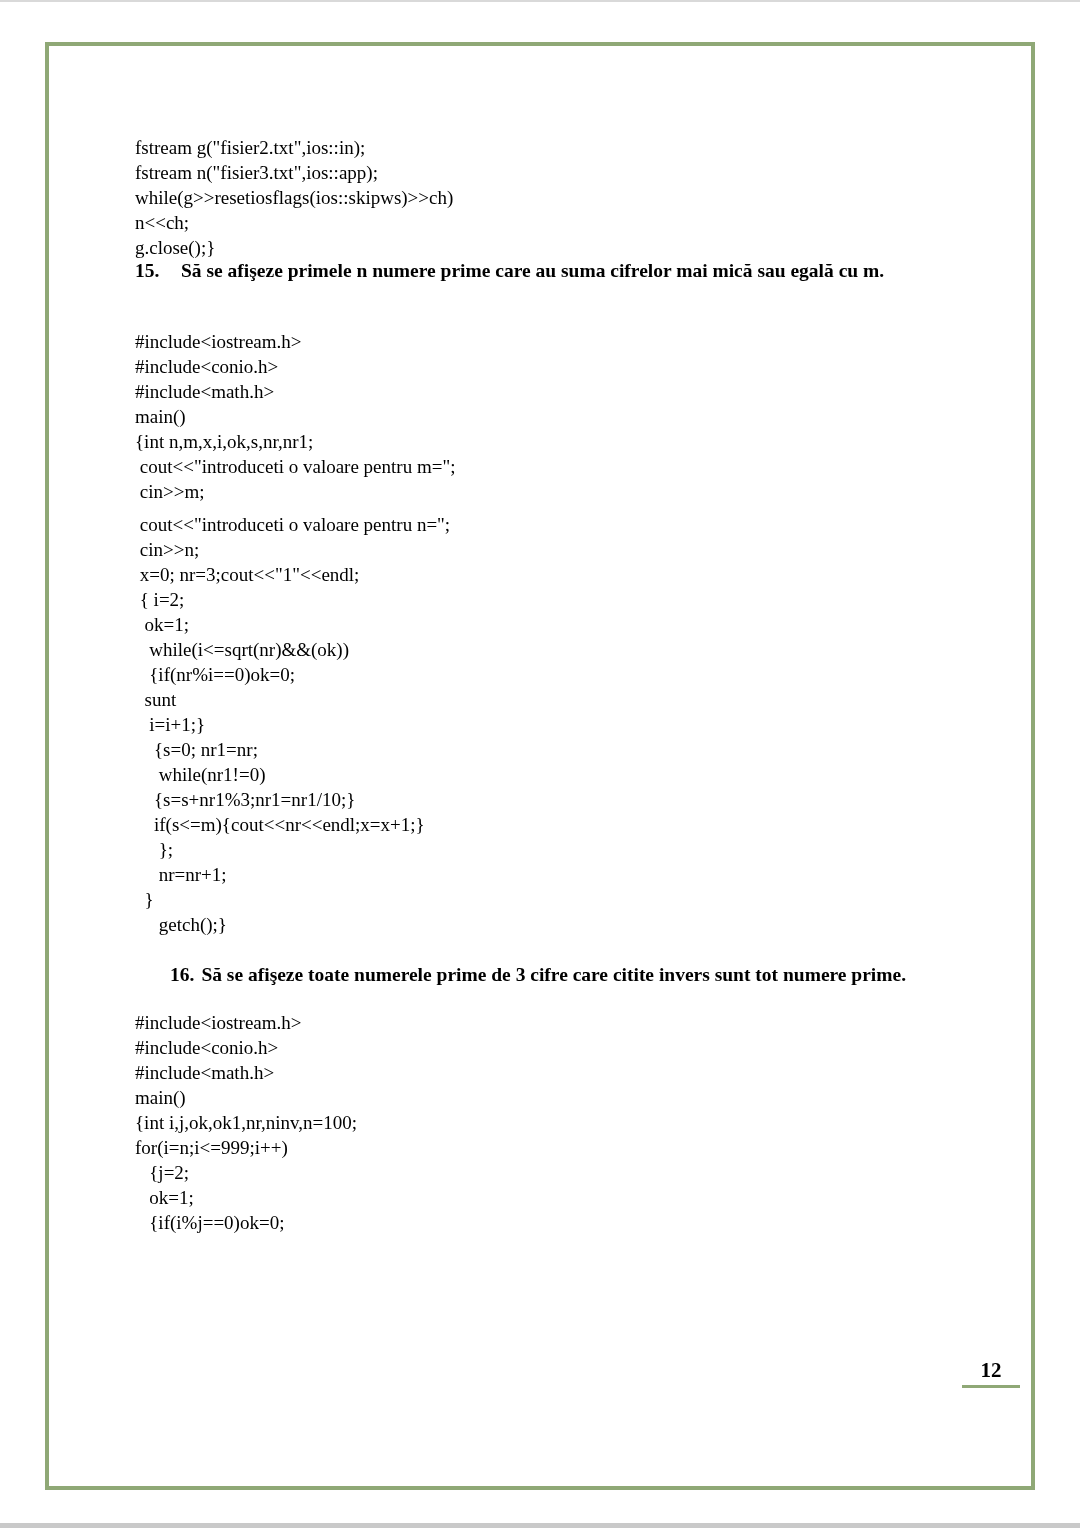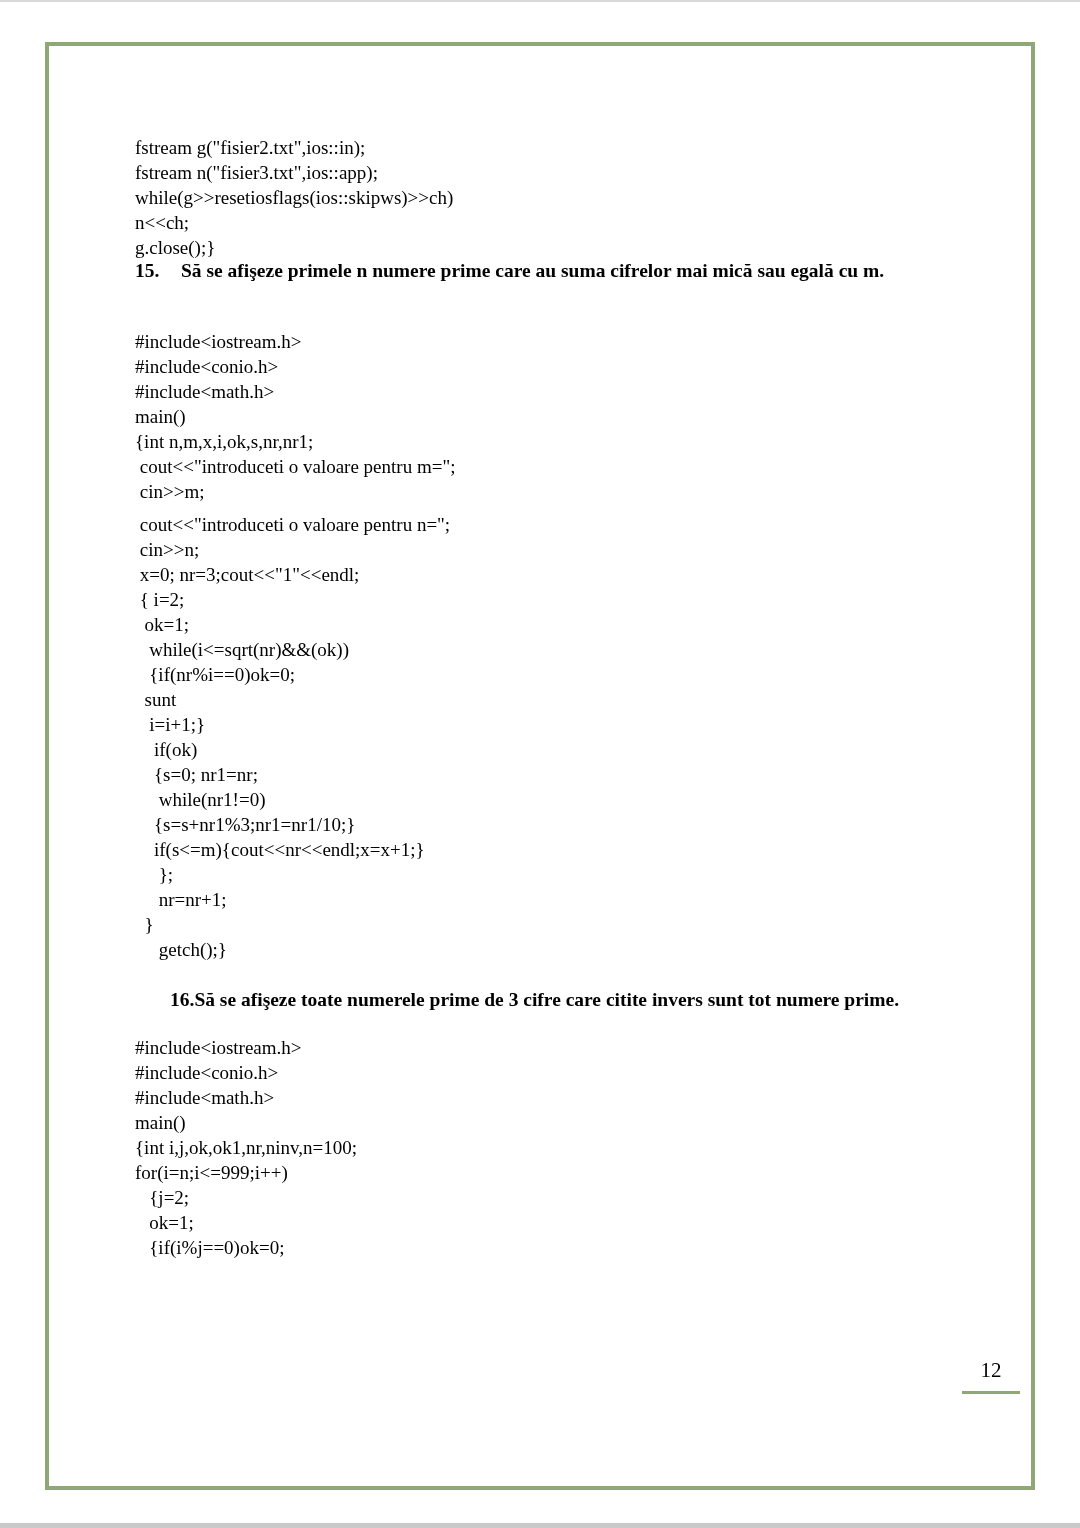--- a/index.html
+++ b/index.html
@@ -25,29 +25,29 @@
     width: 890px;
   }
   .code-block { font-size: 19px; line-height: 25px; }
   .code-line { white-space: pre; }
   .code-line:empty { height: 8px; }
   .heading { font-weight: bold; font-size: 19.5px; white-space: nowrap; }
   .h15 { }
   .h-num { display: inline-block; width: 46px; }
   .cb15 { margin-top: 47px; }
   .h16 { margin-top: 27px; margin-left: 35px; }
-  .h-num16 { }
+  .h-num16 { margin-right: 7px; }
   .cb16 { margin-top: 24px; }
   .footer {
     position: absolute;
     right: 60px; top: 1356px;
     width: 58px;
     text-align: center;
   }
-  .page-number { font-size: 21px; padding-bottom: 8px; }
+  .page-number { font-size: 21px; padding-bottom: 2px; font-weight: bold; }
   .page-number-rule { height: 3px; background: #8fa876; width: 58px; }
 </style>
 </head>
 <body>
 
 <div class="page-frame"></div>
 
 <div class="content">
 
   <div class="code-block">
@@ -73,21 +73,20 @@
       <div class="code-line"></div>
       <div class="code-line"> cout&lt;&lt;"introduceti o valoare pentru n=";</div>
       <div class="code-line"> cin&gt;&gt;n;</div>
       <div class="code-line"> x=0; nr=3;cout&lt;&lt;"1"&lt;&lt;endl;</div>
       <div class="code-line"> { i=2;</div>
       <div class="code-line">  ok=1;</div>
       <div class="code-line">   while(i&lt;=sqrt(nr)&amp;&amp;(ok))</div>
       <div class="code-line">   {if(nr%i==0)ok=0;</div>
       <div class="code-line">  sunt</div>
       <div class="code-line">   i=i+1;}</div>
-      <div class="code-line">    if(ok)</div>
       <div class="code-line">    {s=0; nr1=nr;</div>
       <div class="code-line">     while(nr1!=0)</div>
       <div class="code-line">    {s=s+nr1%3;nr1=nr1/10;}</div>
       <div class="code-line">    if(s&lt;=m){cout&lt;&lt;nr&lt;&lt;endl;x=x+1;}</div>
       <div class="code-line">     };</div>
       <div class="code-line">     nr=nr+1;</div>
       <div class="code-line">  }</div>
       <div class="code-line">     getch();}</div>
     </div>
 

